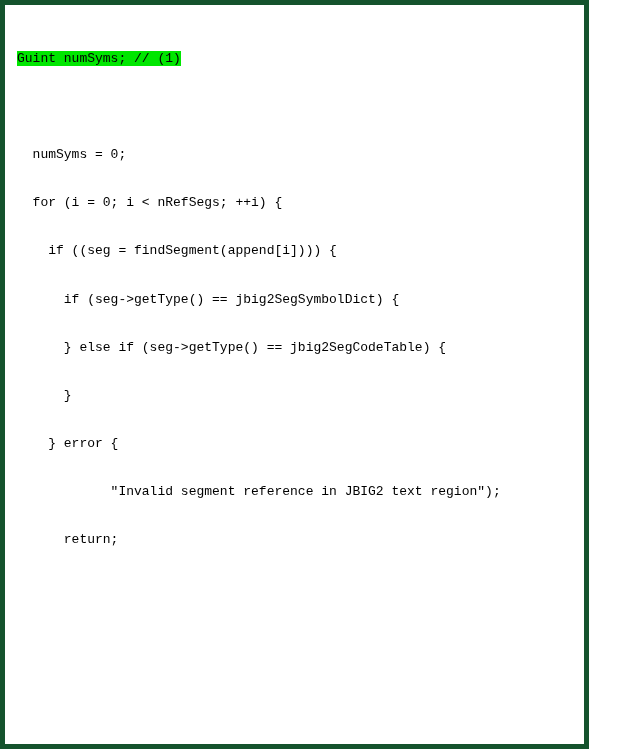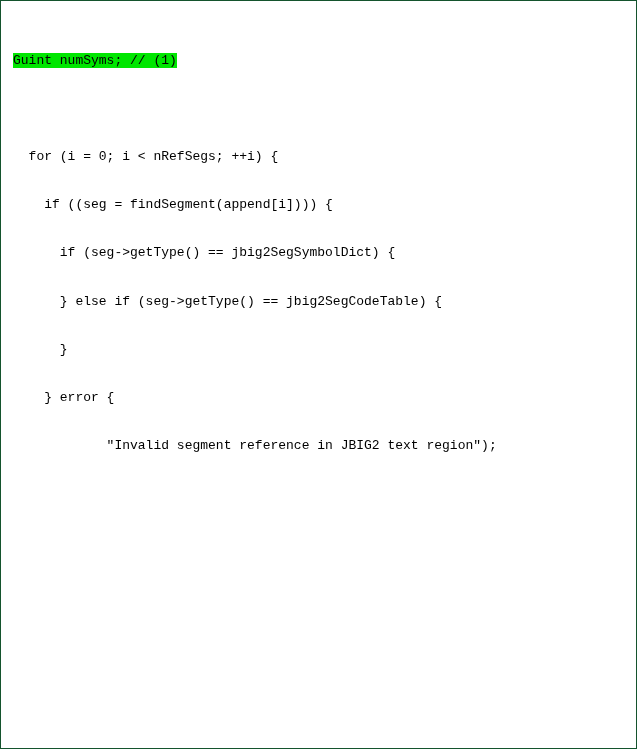--- a/index.html
+++ b/index.html
@@ -3,50 +3,52 @@
 <meta charset="utf-8">
 <style>
   body {
     margin: 0;
     padding: 0;
     font-family: "Courier New", Courier, monospace;
     font-size: 13px;
     background: #ffffff;
   }
   .code-container {
-    border: 1px solid #14532d;
-    width: 637px;
+    border: 5px solid #14532d;
+    width: 589px;
     height: 749px;
     box-sizing: border-box;
-    padding: 24px 12px;
+    padding: 18px 12px;
     line-height: 1.85;
     white-space: pre;
     overflow: hidden;
   }
   .line {
     display: block;
     min-height: 1.85em;
   }
   .hl {
     background-color: #00e600;
   }
 </style>
 </head>
 <body>
 
 <div class="code-container">
 <span class="line"><span class="hl">Guint numSyms; // (1)</span></span>
 <span class="line"></span>
+<span class="line">  numSyms = 0;</span>
 <span class="line">  for (i = 0; i &lt; nRefSegs; ++i) {</span>
 <span class="line">    if ((seg = findSegment(append[i]))) {</span>
 <span class="line">      if (seg-&gt;getType() == jbig2SegSymbolDict) {</span>
 <span class="line">      } else if (seg-&gt;getType() == jbig2SegCodeTable) {</span>
 <span class="line">      }</span>
 <span class="line">    } error {</span>
 <span class="line">            "Invalid segment reference in JBIG2 text region");</span>
+<span class="line">      return;</span>
 
 
 
 
 
 
 
 
 
 

